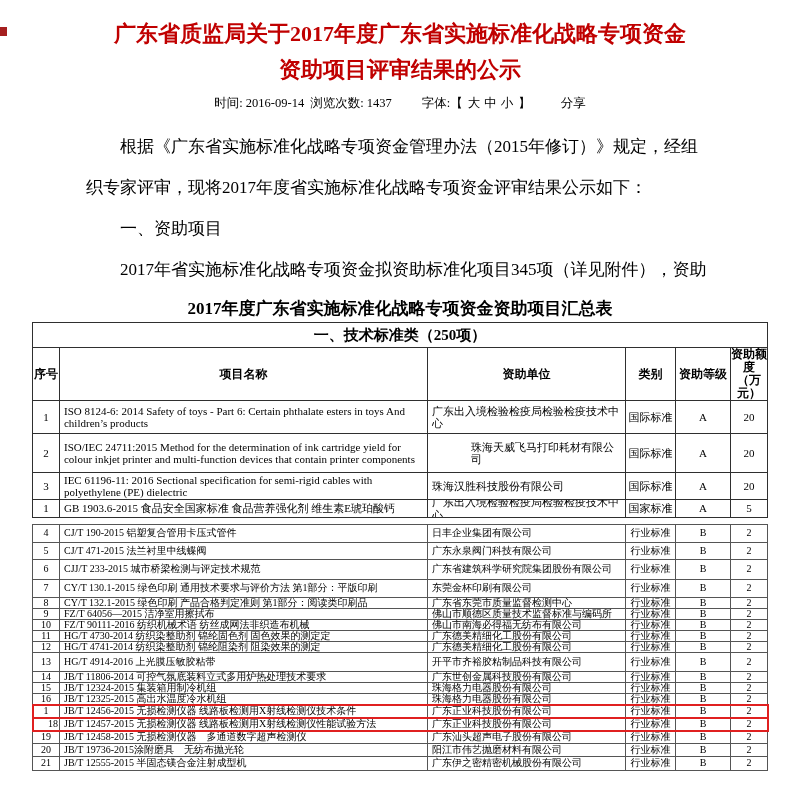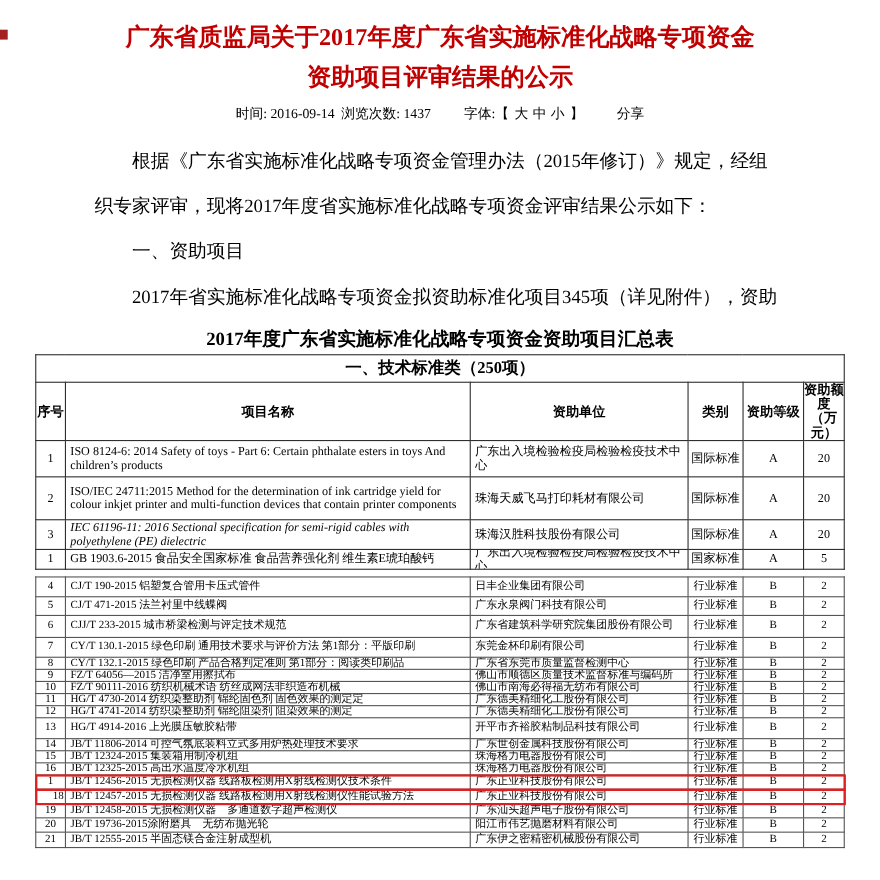--- a/index.html
+++ b/index.html
@@ -127,38 +127,38 @@
         </td>
       </tr>
       <tr>
         <td>
           <div class="cc" style="height: 38px;">2</div>
         </td>
         <td>
           <div class="cc lft" style="height: 38px;">ISO/IEC 24711:2015 Method for the determination of ink cartridge yield for colour inkjet printer and multi-function devices that contain printer components</div>
         </td>
         <td>
-          <div class="cc lft" style="height: 38px;">珠海天威飞马打印耗材有限公司</div>
+          <div class="cc lft" style="height: 38px; margin-left: 39px;">珠海天威飞马打印耗材有限公司</div>
         </td>
         <td>
           <div class="cc" style="height: 38px;">国际标准</div>
         </td>
         <td>
           <div class="cc" style="height: 38px;">A</div>
         </td>
         <td>
           <div class="cc" style="height: 38px;">20</div>
         </td>
       </tr>
       <tr>
         <td>
           <div class="cc" style="height: 26px;">3</div>
         </td>
         <td>
-          <div class="cc lft" style="height: 26px; font-style: italic;">IEC 61196-11: 2016 Sectional specification for semi-rigid cables with polyethylene (PE) dielectric</div>
+          <div class="cc lft" style="height: 26px;">IEC 61196-11: 2016 Sectional specification for semi-rigid cables with polyethylene (PE) dielectric</div>
         </td>
         <td>
           <div class="cc lft" style="height: 26px;">珠海汉胜科技股份有限公司</div>
         </td>
         <td>
           <div class="cc" style="height: 26px;">国际标准</div>
         </td>
         <td>
           <div class="cc" style="height: 26px;">A</div>
         </td>

